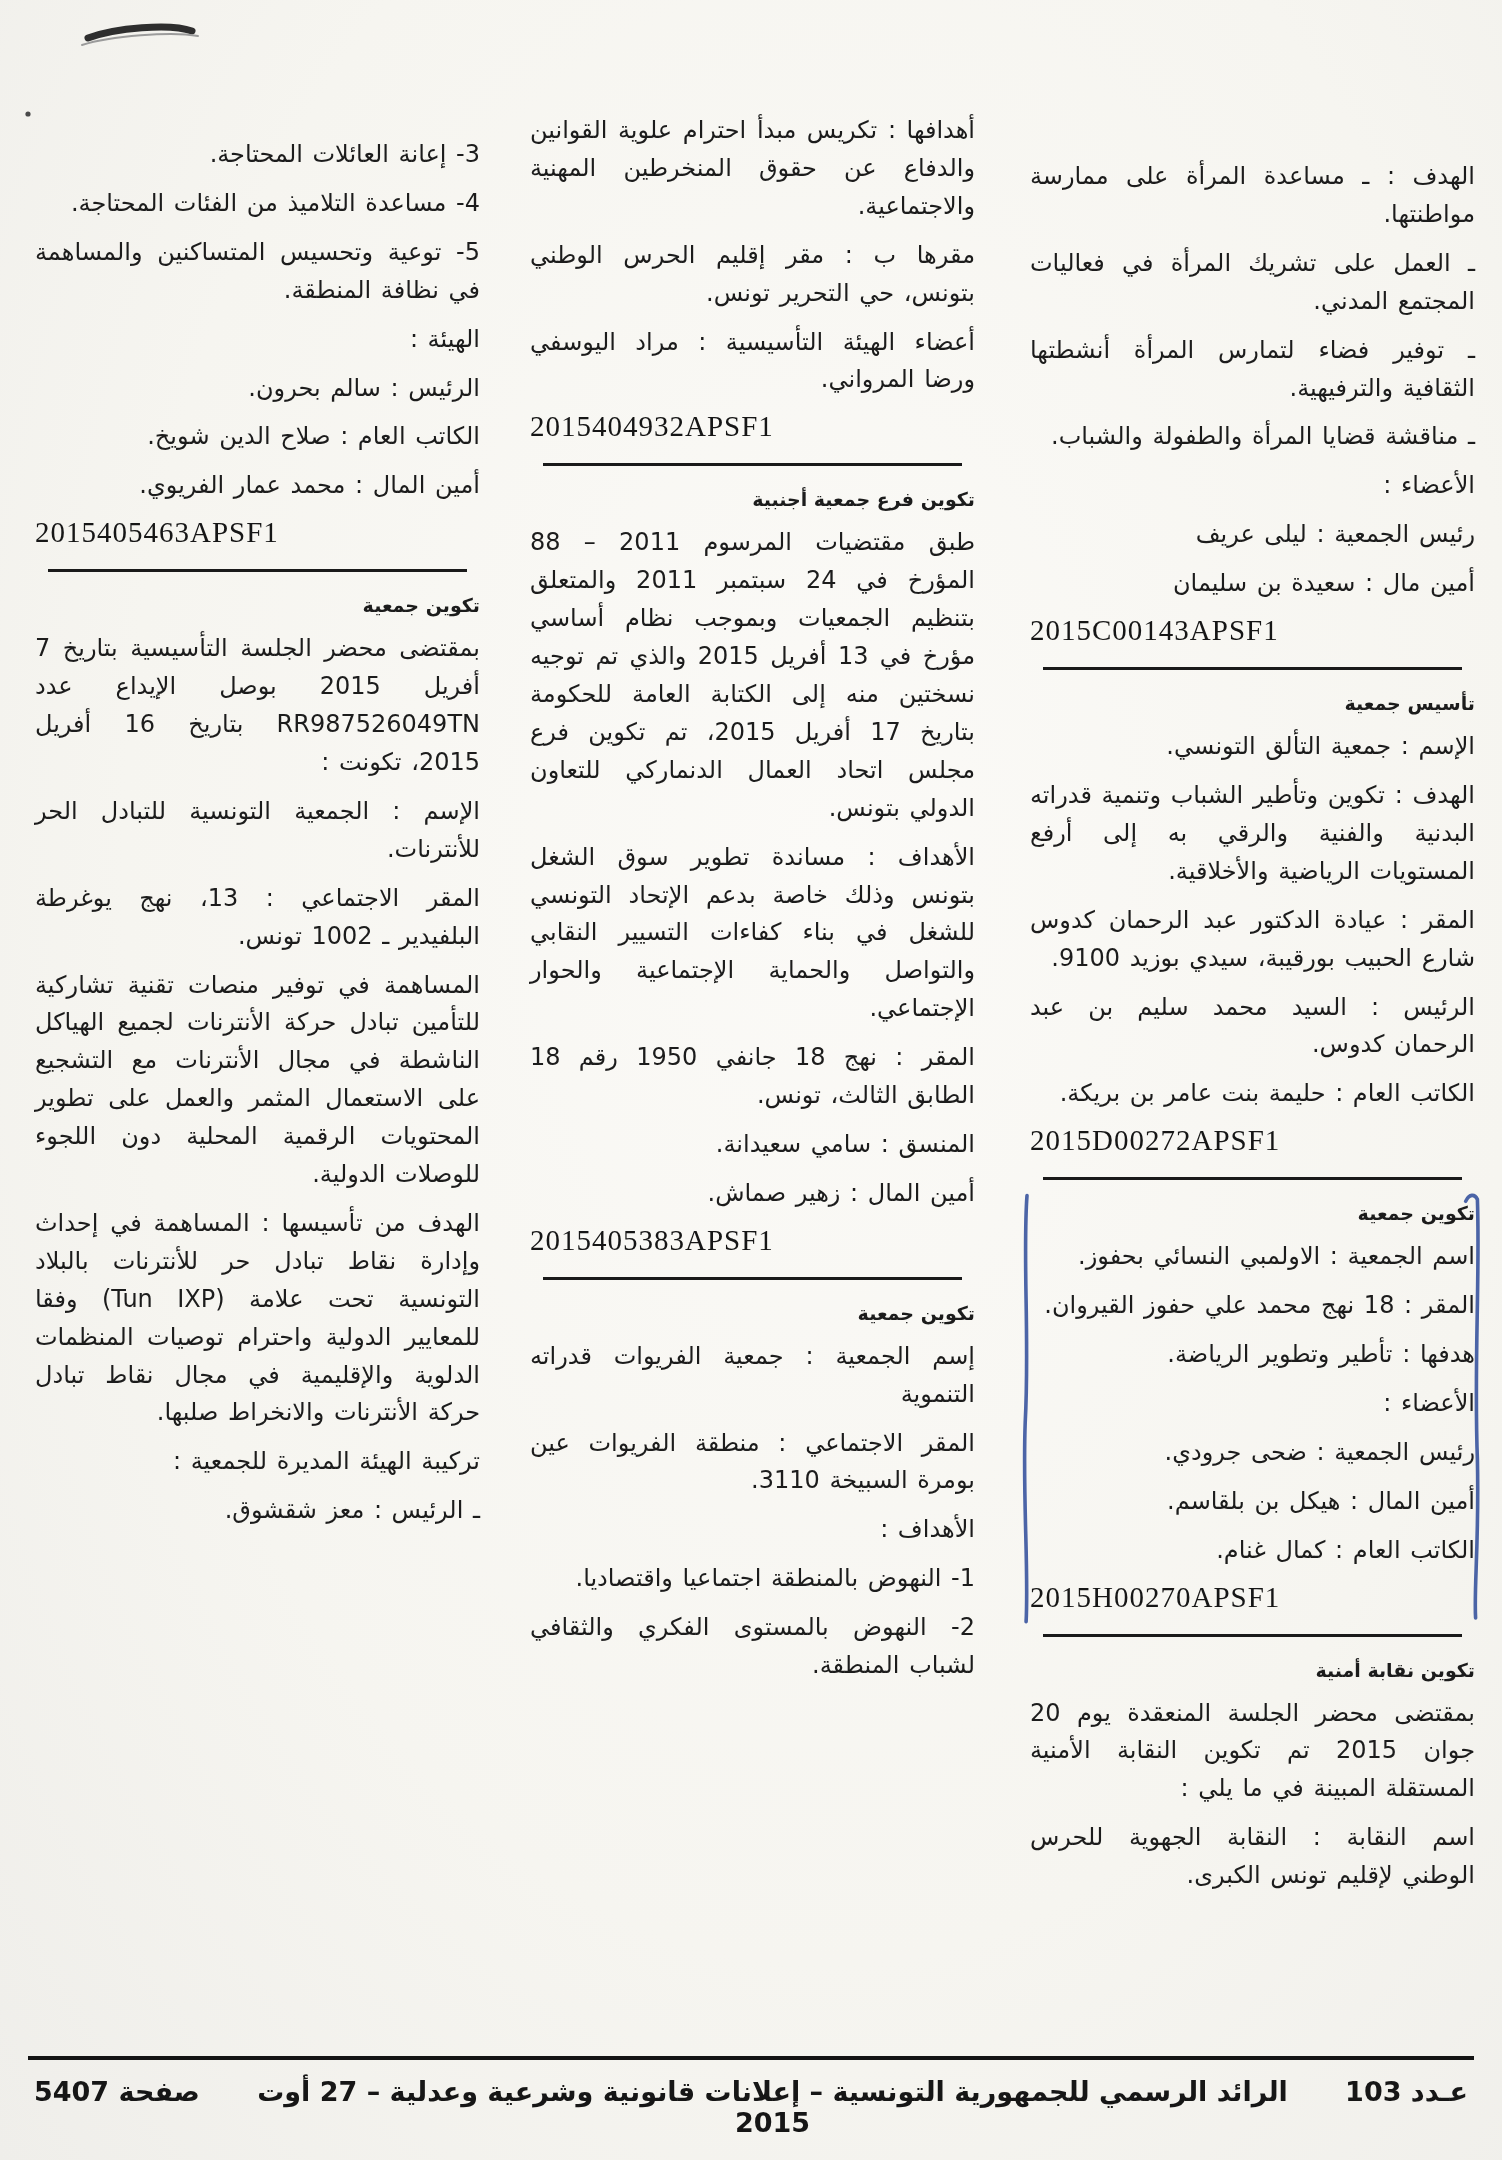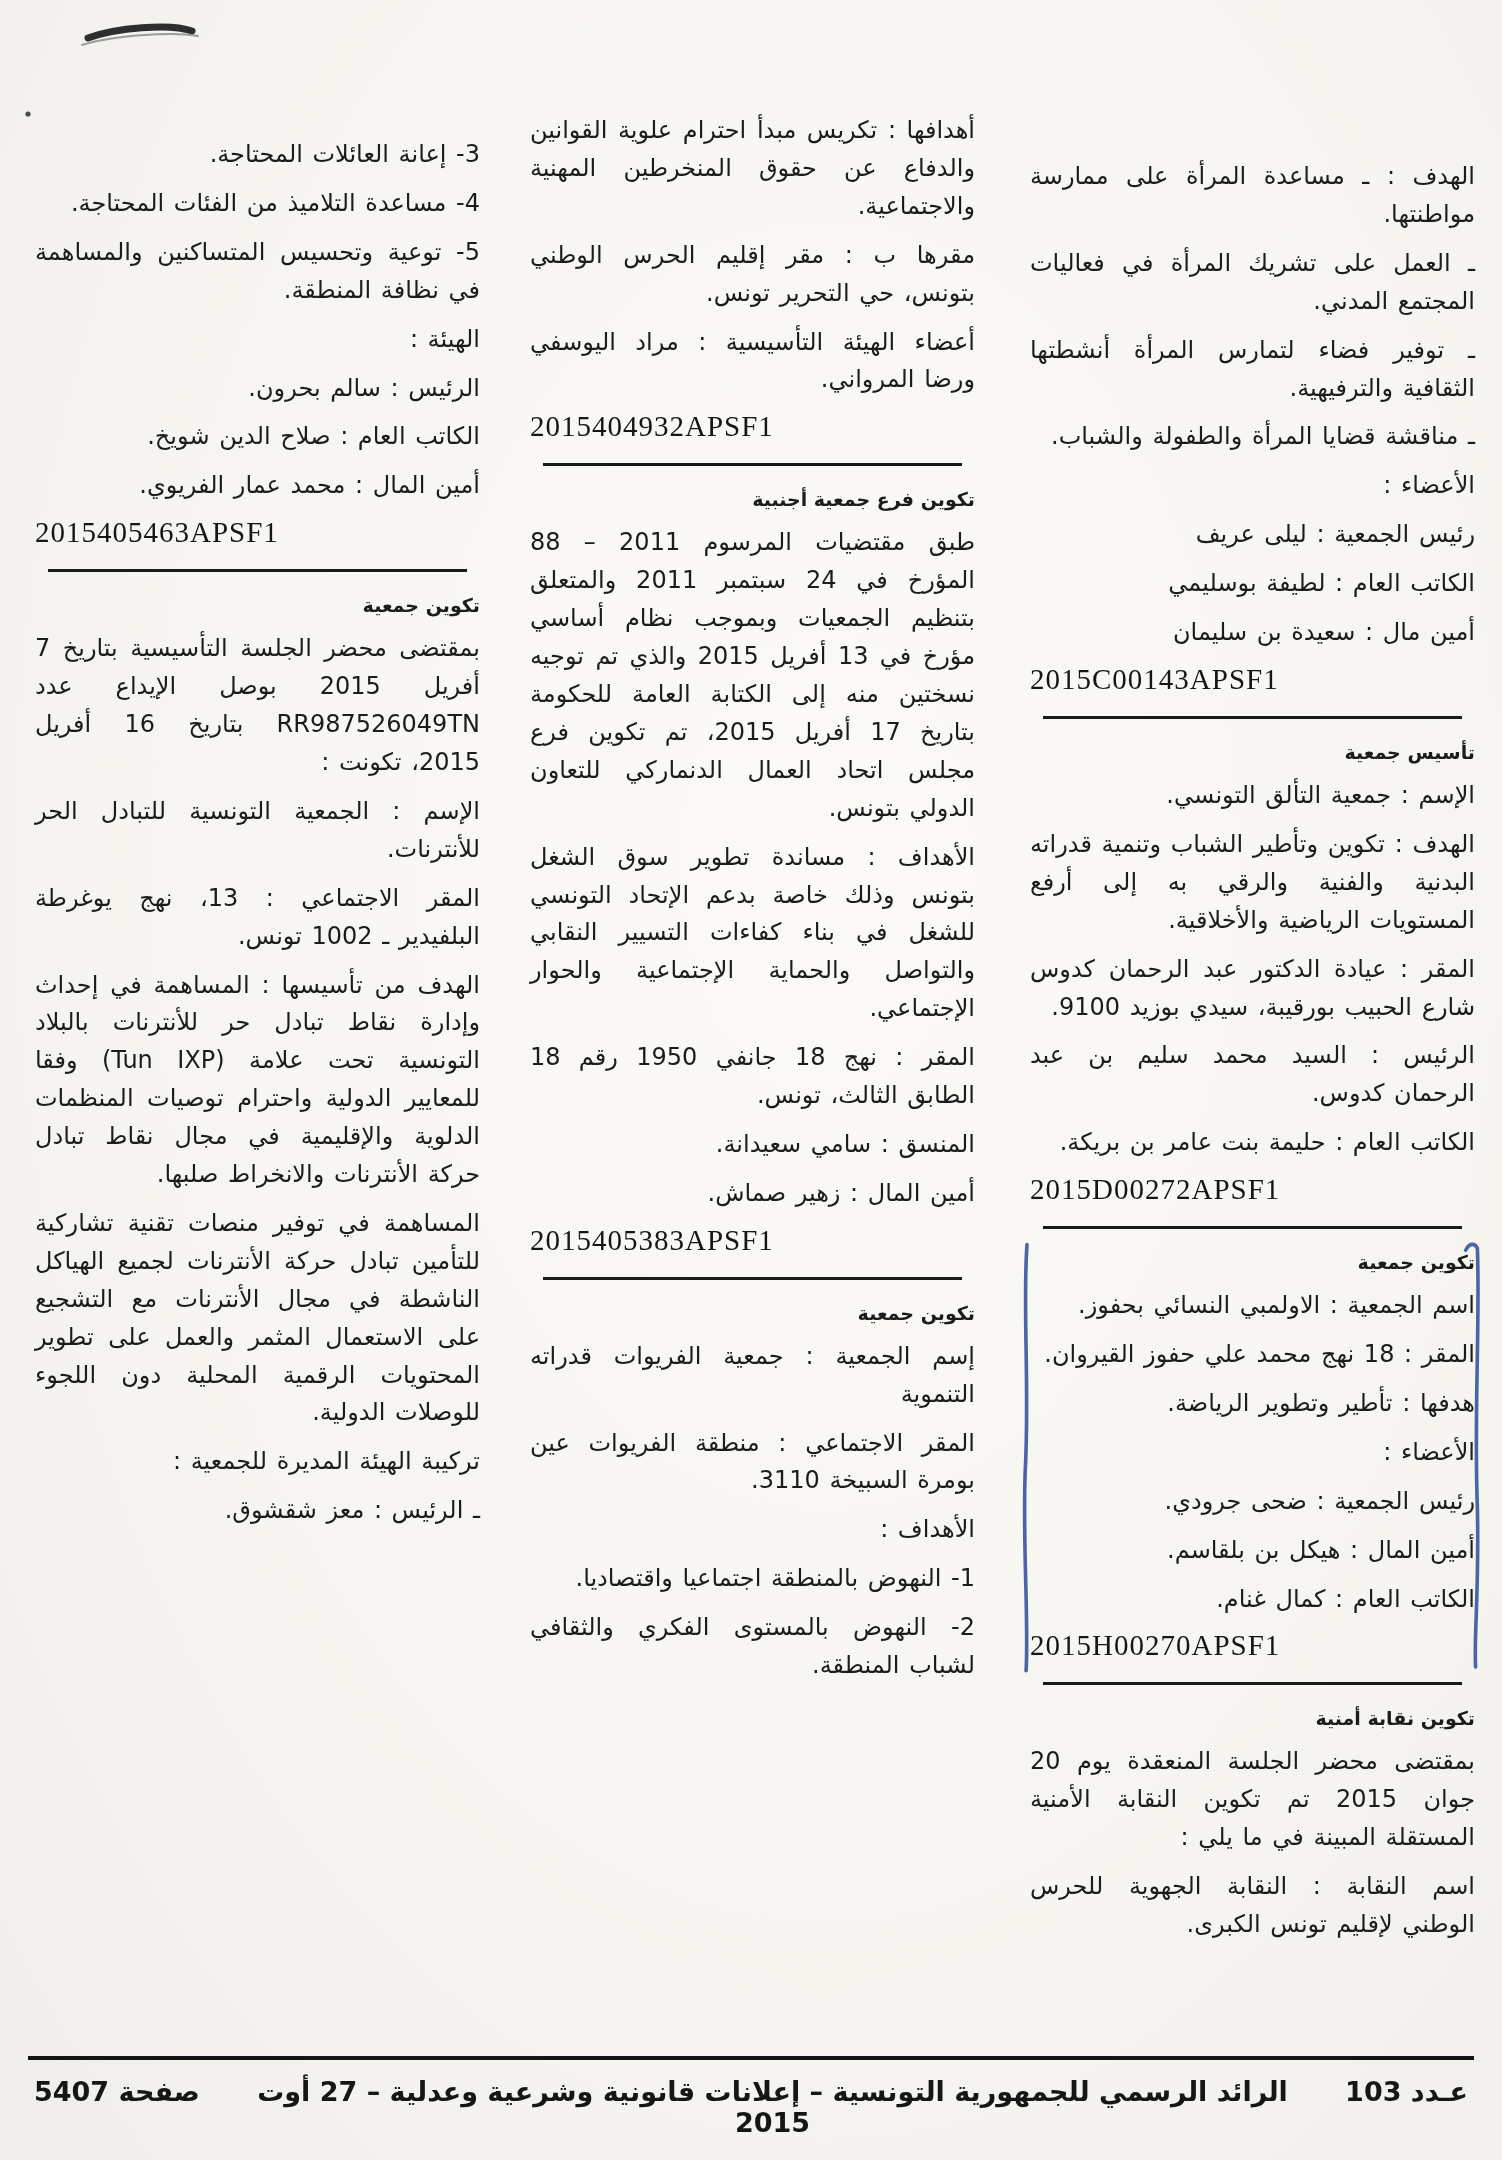--- a/index.html
+++ b/index.html
@@ -71,21 +71,20 @@
     <circle class="artifact-dot" cx="8" cy="104" r="2.6"></circle>
   </svg>
 
   <div class="col col-right">
       <div class="para">الهدف : ـ مساعدة المرأة على ممارسة مواطنتها.</div>
       <div class="para">ـ العمل على تشريك المرأة في فعاليات المجتمع المدني.</div>
       <div class="para">ـ توفير فضاء لتمارس المرأة أنشطتها الثقافية والترفيهية.</div>
       <div class="para">ـ مناقشة قضايا المرأة والطفولة والشباب.</div>
       <div class="para">الأعضاء :</div>
       <div class="para">رئيس الجمعية : ليلى عريف</div>
-      <div class="para">الكاتب العام : لطيفة بوسليمي</div>
       <div class="para">أمين مال : سعيدة بن سليمان</div>
       <div class="code">2015C00143APSF1</div>
       <div class="divider"></div>
       <div class="heading">تأسيس جمعية</div>
       <div class="para">الإسم : جمعية التألق التونسي.</div>
       <div class="para">الهدف : تكوين وتأطير الشباب وتنمية قدراته البدنية والفنية والرقي به إلى أرفع المستويات الرياضية والأخلاقية.</div>
       <div class="para">المقر : عيادة الدكتور عبد الرحمان كدوس شارع الحبيب بورقيبة، سيدي بوزيد 9100.</div>
       <div class="para">الرئيس : السيد محمد سليم بن عبد الرحمان كدوس.</div>
       <div class="para">الكاتب العام : حليمة بنت عامر بن بريكة.</div>
       <div class="code">2015D00272APSF1</div>
@@ -140,22 +139,22 @@
       <div class="para">الهيئة :</div>
       <div class="para">الرئيس : سالم بحرون.</div>
       <div class="para">الكاتب العام : صلاح الدين شويخ.</div>
       <div class="para">أمين المال : محمد عمار الفريوي.</div>
       <div class="code">2015405463APSF1</div>
       <div class="divider"></div>
       <div class="heading">تكوين جمعية</div>
       <div class="para">بمقتضى محضر الجلسة التأسيسية بتاريخ 7 أفريل 2015 بوصل الإيداع عدد RR987526049TN بتاريخ 16 أفريل 2015، تكونت :</div>
       <div class="para">الإسم : الجمعية التونسية للتبادل الحر للأنترنات.</div>
       <div class="para">المقر الاجتماعي : 13، نهج يوغرطة البلفيدير ـ 1002 تونس.</div>
+      <div class="para">المساهمة في توفير منصات تقنية تشاركية للتأمين تبادل حركة الأنترنات لجميع الهياكل الناشطة في مجال الأنترنات مع التشجيع على الاستعمال المثمر والعمل على تطوير المحتويات الرقمية المحلية دون اللجوء للوصلات الدولية.</div>
       <div class="para">الهدف من تأسيسها : المساهمة في إحداث وإدارة نقاط تبادل حر للأنترنات بالبلاد التونسية تحت علامة (Tun IXP) وفقا للمعايير الدولية واحترام توصيات المنظمات الدلوية والإقليمية في مجال نقاط تبادل حركة الأنترنات والانخراط صلبها.</div>
-      <div class="para">المساهمة في توفير منصات تقنية تشاركية للتأمين تبادل حركة الأنترنات لجميع الهياكل الناشطة في مجال الأنترنات مع التشجيع على الاستعمال المثمر والعمل على تطوير المحتويات الرقمية المحلية دون اللجوء للوصلات الدولية.</div>
       <div class="para">تركيبة الهيئة المديرة للجمعية :</div>
       <div class="para">ـ الرئيس : معز شقشوق.</div>
     </div>
 
   <div class="footer-rule"></div>
   <div class="footer">
     <span>عـدد 103</span>
     <span class="footer-center">الرائد الرسمي للجمهورية التونسية – إعلانات قانونية وشرعية وعدلية – 27 أوت 2015</span>
     <span>صفحة 5407</span>
   </div>

